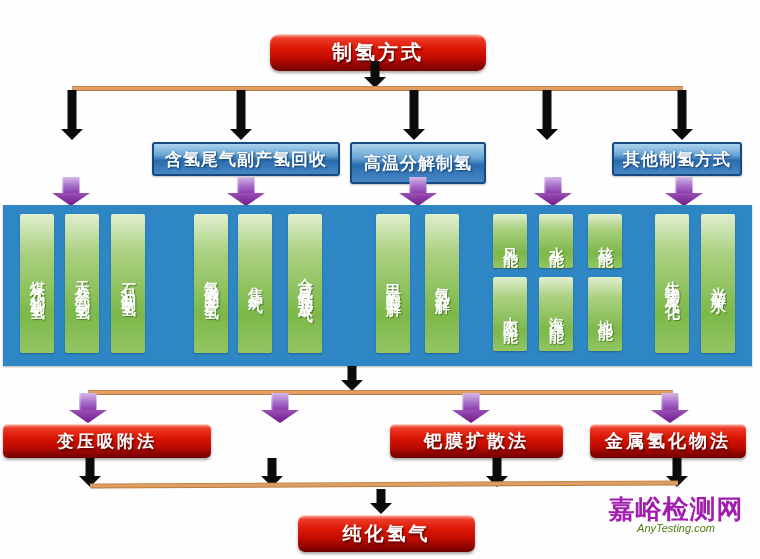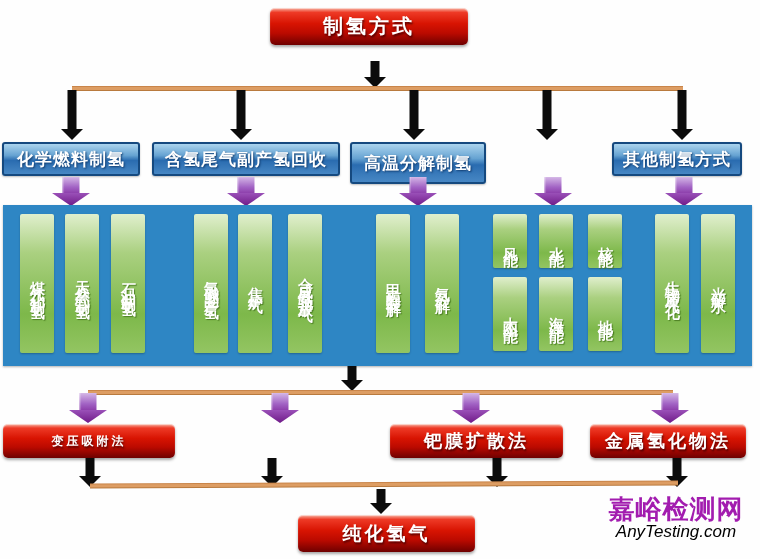--- a/index.html
+++ b/index.html
@@ -31,28 +31,28 @@
   .ba .hd{display:block;position:absolute;left:0;bottom:0;width:0;height:0;
           border-left:11px solid transparent;border-right:11px solid transparent;border-top:11px solid #0b0b0b;}
   .pa{position:absolute;width:38px;}
   .pa .st{display:block;position:absolute;left:50%;transform:translateX(-50%);top:0;bottom:12px;width:17px;
           background:linear-gradient(180deg,#d4b6e6 0%,#a263c4 60%,#8a3aa8 100%);box-shadow:inset 1px 0 1px rgba(255,255,255,.4);}
   .pa .hd{display:block;position:absolute;left:0;bottom:0;width:38px;height:13px;
           background:linear-gradient(180deg,#9a50b8 0%,#6f1a88 100%);clip-path:polygon(0 0,100% 0,50% 100%);}
   
   .wm{position:absolute;left:596px;top:496px;width:160px;text-align:center;line-height:1.05;}
   .wm1{font-size:26px;font-weight:bold;color:#a21caf;letter-spacing:1px;white-space:nowrap;}
-  .wm2{font-size:17px;font-style:italic;color:#000000;white-space:nowrap;}
+  .wm2{font-size:11px;font-style:italic;color:#4d7c0f;white-space:nowrap;}
 </style>
 </head>
 <body>
 
 <div class="stage">
 
-  <div class="rbox" style="left:270px;top:8px;width:198px;height:37px;font-size:20px;">制氢方式</div>
+  <div class="rbox" style="left:270px;top:34px;width:216px;height:37px;font-size:20px;border-radius:9px;">制氢方式</div>
 
   <div class="ba" style="left:364px;top:61px;height:27px;">
       <i class="st"></i>
       <i class="hd"></i>
     </div>
   <div class="ol" style="left:72px;top:87px;width:611px;"></div>
 
   <div class="ba" style="left:61px;top:90px;height:50px;">
       <i class="st"></i>
       <i class="hd"></i>
@@ -67,21 +67,20 @@
     </div>
   <div class="ba" style="left:536px;top:90px;height:50px;">
       <i class="st"></i>
       <i class="hd"></i>
     </div>
   <div class="ba" style="left:671px;top:90px;height:50px;">
       <i class="st"></i>
       <i class="hd"></i>
     </div>
 
-  <div class="bbox" style="left:2px;top:142px;width:138px;height:34px;">化学燃料制氢</div>
   <div class="bbox" style="left:152px;top:142px;width:188px;height:34px;">含氢尾气副产氢回收</div>
   <div class="bbox" style="left:350px;top:142px;width:136px;height:42px;text-align:right;">高温分解制氢</div>
   <div class="bbox" style="left:612px;top:142px;width:130px;height:34px;">其他制氢方式</div>
 
   <div class="pa" style="left:52px;top:177px;height:29px;">
       <i class="st"></i>
       <i class="hd"></i>
     </div>
   <div class="pa" style="left:227px;top:177px;height:29px;">
       <i class="st"></i>
@@ -139,21 +138,21 @@
     </div>
   <div class="pa" style="left:452px;top:393px;height:30px;">
       <i class="st"></i>
       <i class="hd"></i>
     </div>
   <div class="pa" style="left:651px;top:393px;height:30px;">
       <i class="st"></i>
       <i class="hd"></i>
     </div>
 
-  <div class="rbox" style="left:3px;top:424px;width:172px;height:34px;font-size:12px;">变压吸附法</div>
+  <div class="rbox" style="left:3px;top:424px;width:208px;height:34px;font-size:17px;">变压吸附法</div>
   <div class="rbox" style="left:590px;top:424px;width:156px;height:34px;font-size:18px;">金属氢化物法</div>
   <div class="rbox" style="left:390px;top:424px;width:173px;height:34px;font-size:18px;">钯膜扩散法</div>
 
   <div class="ba" style="left:79px;top:458px;height:29px;">
       <i class="st"></i>
       <i class="hd"></i>
     </div>
   <div class="ba" style="left:261px;top:458px;height:29px;">
       <i class="st"></i>
       <i class="hd"></i>
@@ -165,20 +164,20 @@
   <div class="ba" style="left:666px;top:458px;height:29px;">
       <i class="st"></i>
       <i class="hd"></i>
     </div>
   <div class="ol" style="left:90px;top:483px;width:588px;transform:rotate(-0.3deg);"></div>
 
   <div class="ba" style="left:370px;top:489px;height:25px;">
       <i class="st"></i>
       <i class="hd"></i>
     </div>
-  <div class="rbox" style="left:298px;top:515px;width:177px;height:37px;font-size:19px;">纯化氢气</div>
+  <div class="rbox" style="left:298px;top:515px;width:177px;height:37px;font-size:19px;border-radius:7px;">纯化氢气</div>
 
   <div class="wm">
     <div class="wm1">嘉峪检测网</div>
     <div class="wm2">AnyTesting.com</div>
   </div>
 
 </div>
 
 </body></html>

